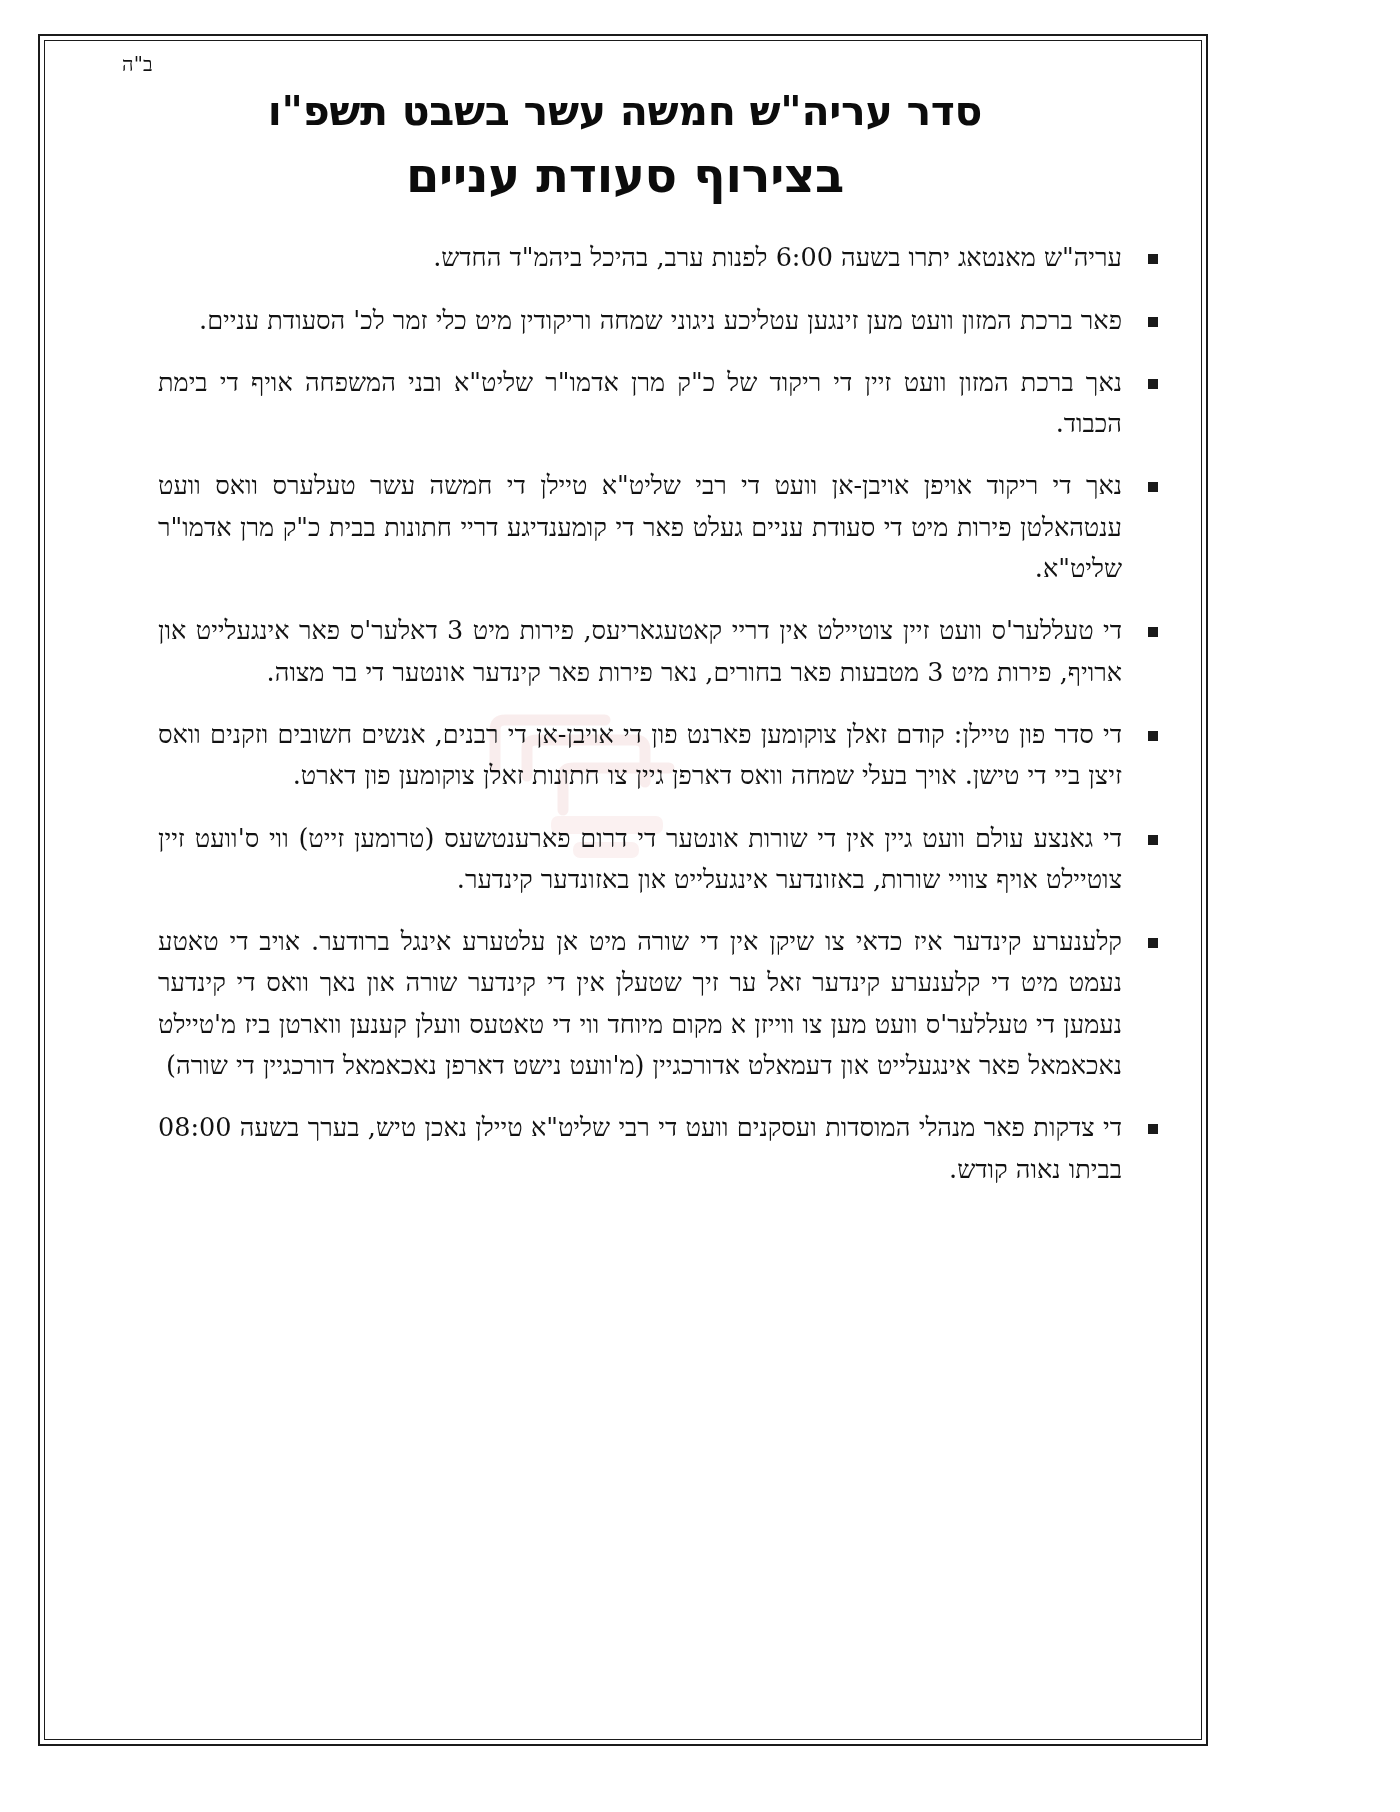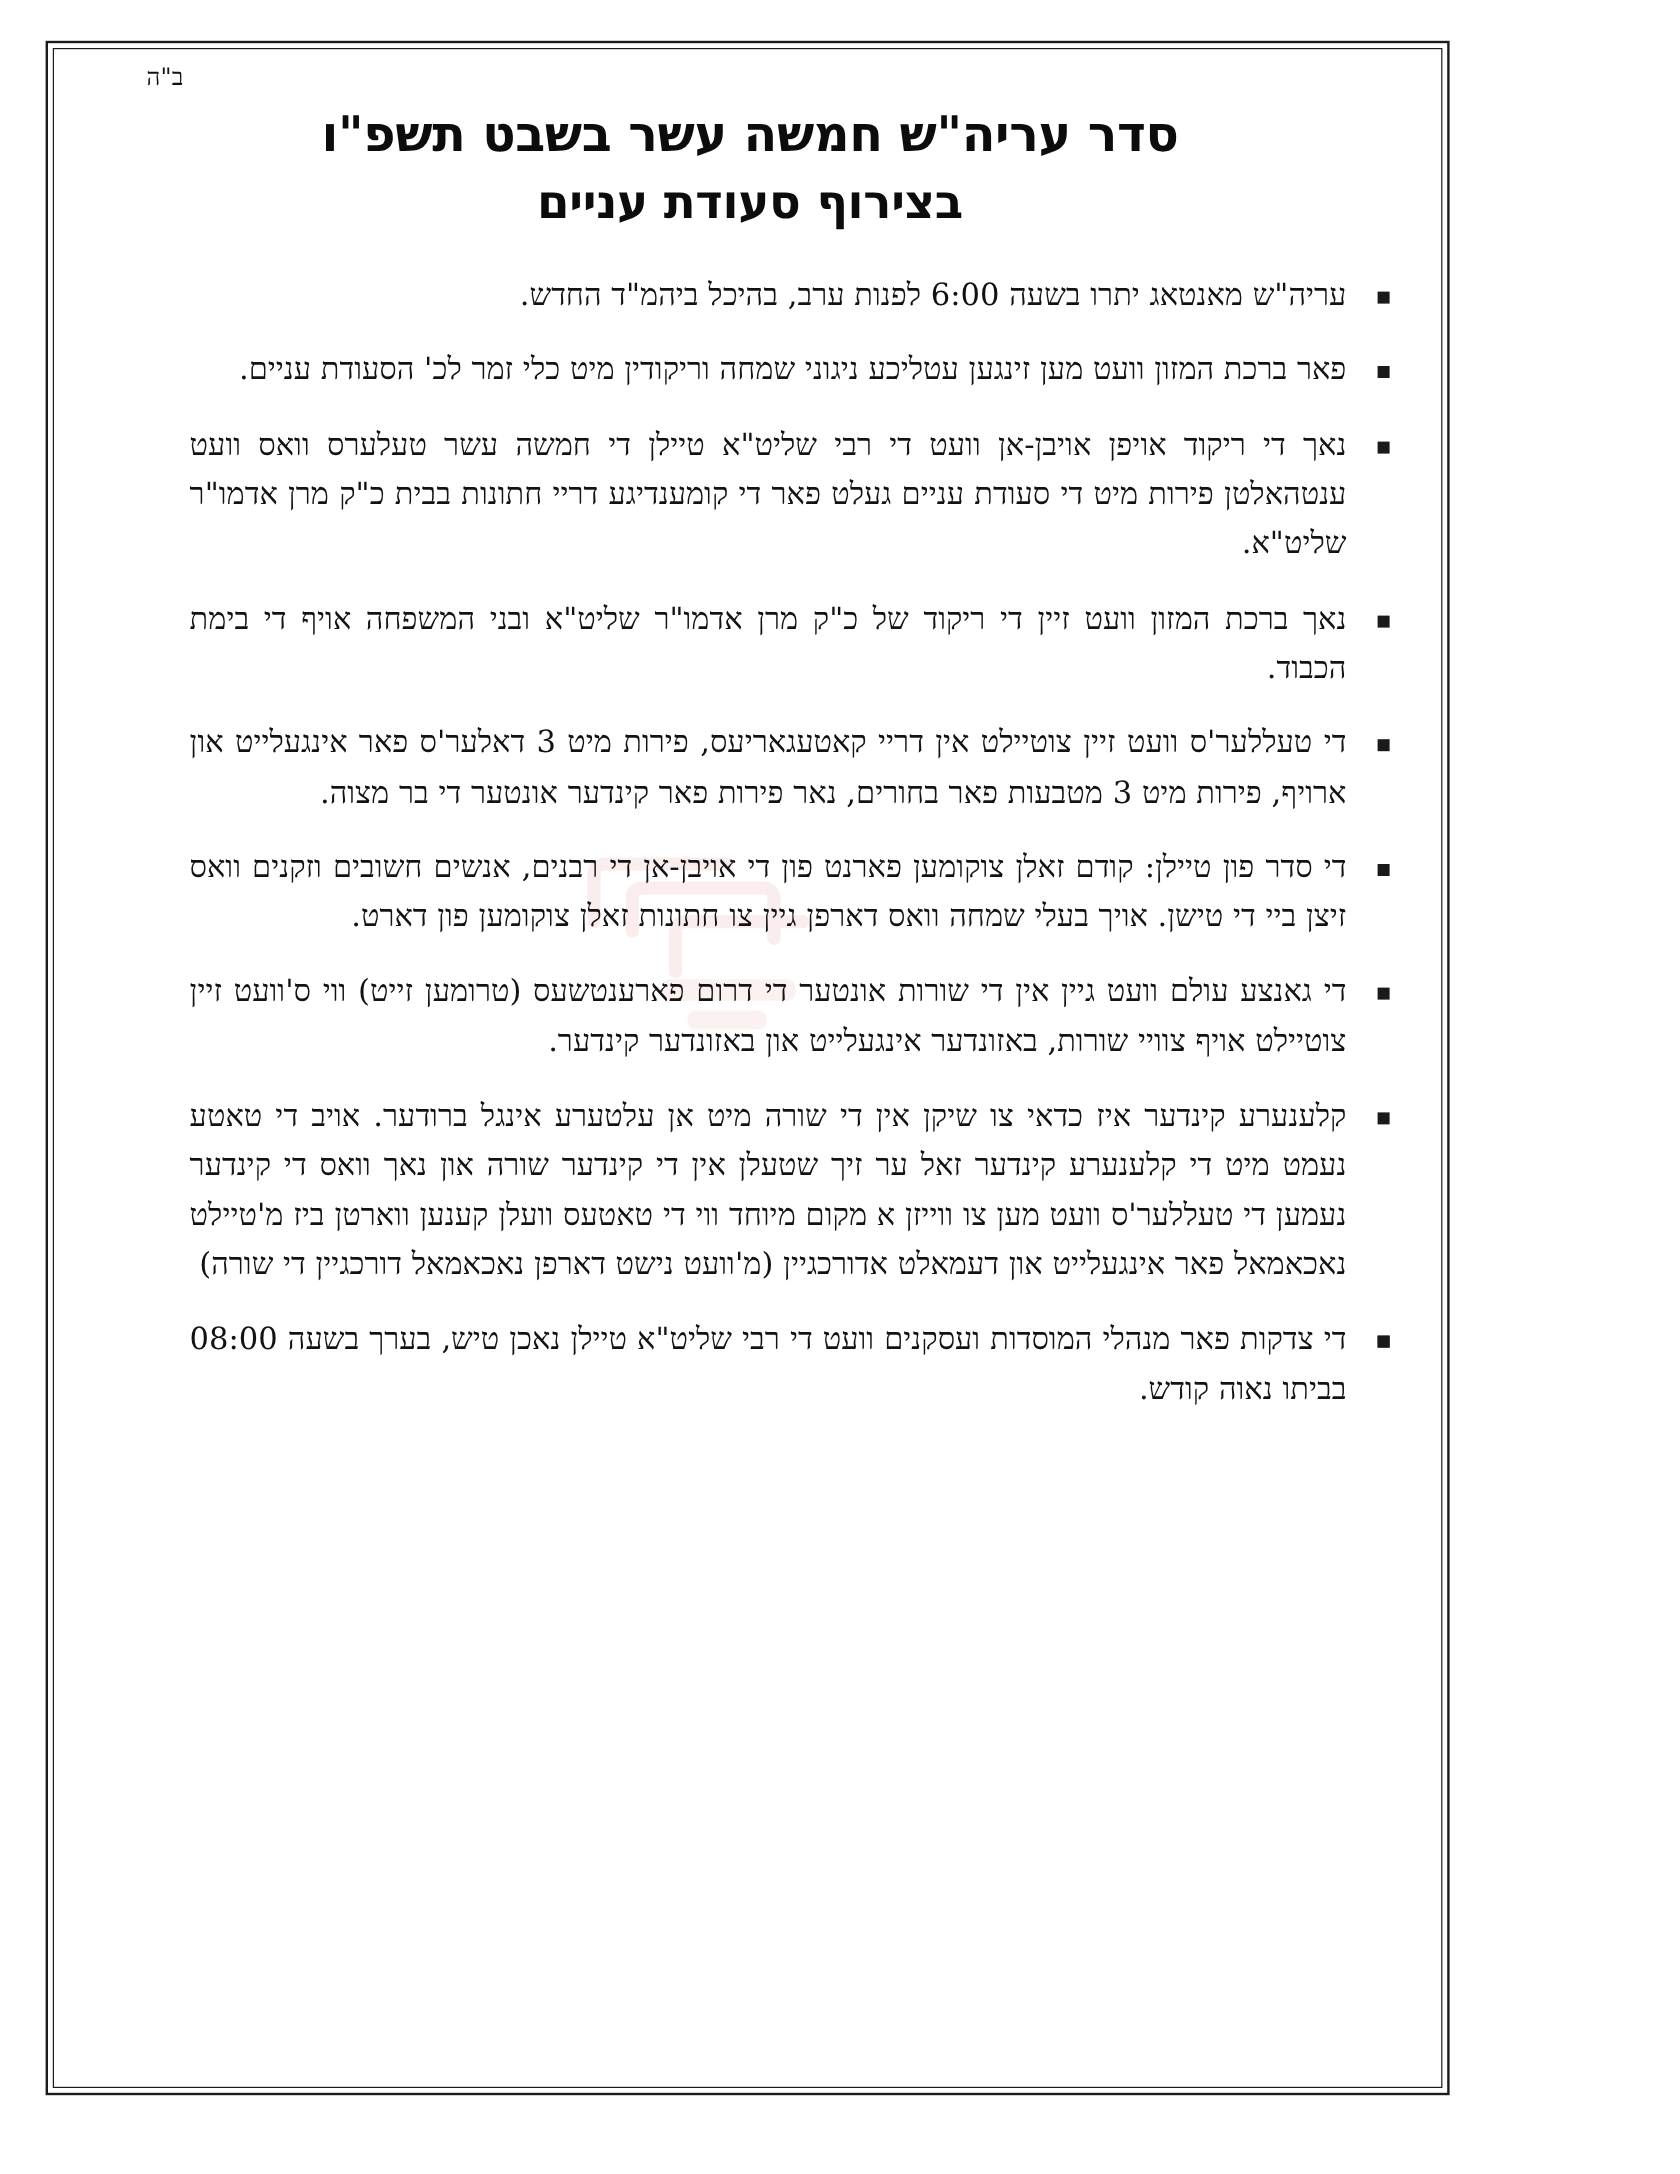--- a/index.html
+++ b/index.html
@@ -87,21 +87,21 @@
     margin-bottom: 30px;
   }
   .title-line {
     font-family: "DejaVu Sans", "Liberation Sans", sans-serif;
     font-weight: 700;
     color: #0c0c0c;
     line-height: 1.34;
     letter-spacing: -0.3px;
   }
   #title-main { font-size: 41px; }
-  #title-sub  { font-size: 39px; margin-top: 4px; }
+  #title-sub  { font-size: 48px; margin-top: 4px; }
 
   
   ul#bullets {
     list-style: none;
     margin: 0;
     padding: 0;
   }
   li.bullet {
     position: relative;
     margin: 0 0 21px 0;
@@ -163,25 +163,25 @@
       <li class="bullet">
         <span class="marker"></span>
         <span class="txt">עריה"ש מאנטאג יתרו בשעה 6:00 לפנות ערב, בהיכל ביהמ"ד החדש.</span>
       </li>
       <li class="bullet">
         <span class="marker"></span>
         <span class="txt">פאר ברכת המזון וועט מען זינגען עטליכע ניגוני שמחה וריקודין מיט כלי זמר לכ' הסעודת עניים.</span>
       </li>
       <li class="bullet">
         <span class="marker"></span>
+        <span class="txt">נאך ברכת המזון וועט זיין די ריקוד של כ"ק מרן אדמו"ר שליט"א ובני המשפחה אויף די בימת הכבוד.</span>
+      </li>
+      <li class="bullet">
+        <span class="marker"></span>
         <span class="txt">נאך די ריקוד אויפן אויבן-אן וועט די רבי שליט"א טיילן די חמשה עשר טעלערס וואס וועט ענטהאלטן פירות מיט די סעודת עניים געלט פאר די קומענדיגע דריי חתונות בבית כ"ק מרן אדמו"ר שליט"א.</span>
-      </li>
-      <li class="bullet">
-        <span class="marker"></span>
-        <span class="txt">נאך ברכת המזון וועט זיין די ריקוד של כ"ק מרן אדמו"ר שליט"א ובני המשפחה אויף די בימת הכבוד.</span>
       </li>
       <li class="bullet">
         <span class="marker"></span>
         <span class="txt">די טעללער'ס וועט זיין צוטיילט אין דריי קאטעגאריעס, פירות מיט 3 דאלער'ס פאר אינגעלייט און ארויף, פירות מיט 3 מטבעות פאר בחורים, נאר פירות פאר קינדער אונטער די בר מצוה.</span>
       </li>
       <li class="bullet">
         <span class="marker"></span>
         <span class="txt">די סדר פון טיילן: קודם זאלן צוקומען פארנט פון די אויבן-אן די רבנים, אנשים חשובים וזקנים וואס זיצן ביי די טישן. אויך בעלי שמחה וואס דארפן גיין צו חתונות זאלן צוקומען פון דארט.</span>
       </li>
       <li class="bullet">

